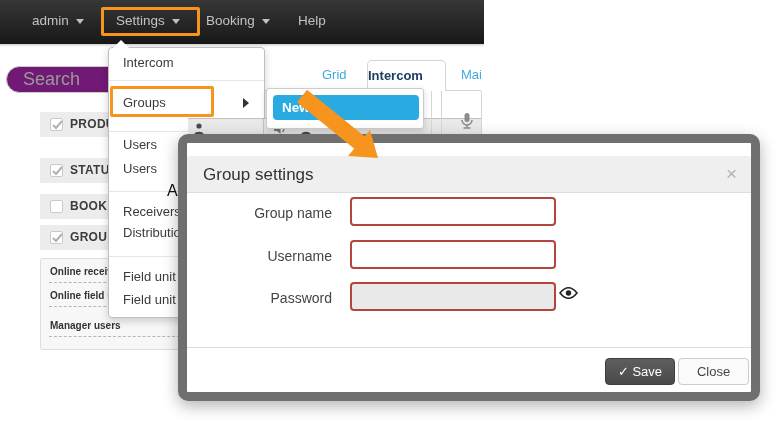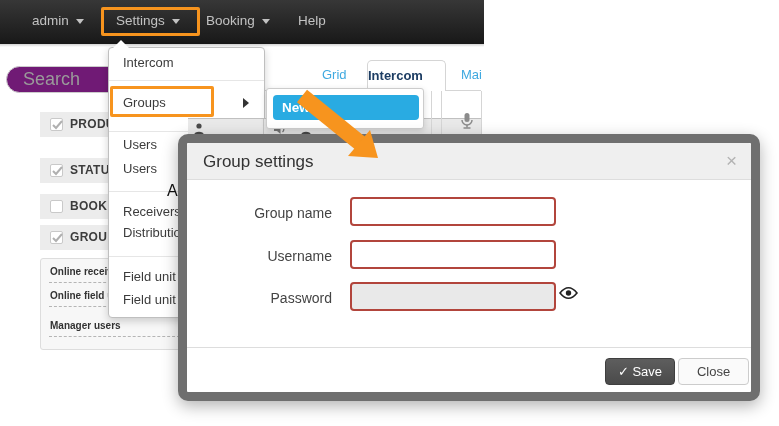--- a/index.html
+++ b/index.html
@@ -71,21 +71,21 @@
   .strip-num { position:absolute; left:22px; top:2px; font-size:12px; color:#4a4a4a;margin-top:32px; }
   .strip-div { position:absolute; left:75px; top:0; width:1px; height:18px; background:#c8c8c8; }
 
   .frag-a { left:167px; top:182px; width:11px; height:17px; overflow:hidden;
             font-size:16px; color:#111; z-index:32; }
 
   
   .modal { left:178px; top:134px; width:582px; height:267px; background:#fff;
            border:9px solid #6f6f6f; border-radius:10px;
            box-shadow:0 5px 16px rgba(0,0,0,.3); z-index:38; }
-  .m-header { position:absolute; left:0; top:0; width:564px; height:37px;
+  .m-header { position:absolute; left:0; top:13px; width:564px; height:37px;
               background:#efefef; border-bottom:1px solid #ddd; border-radius:3px 3px 0 0; }
   .m-title { position:absolute; left:16px; top:0; line-height:37px; font-size:17px; color:#333; }
   .m-x { position:absolute; right:14px; top:7px; font-size:19px; color:#b3b3b3; cursor:default; }
   .m-label { position:absolute; left:0; width:145px; text-align:right; font-size:14px;
              color:#444; height:20px; line-height:20px; }
   .m-input { position:absolute; left:163px; width:206px; height:29px;
              border:2px solid #b2453c; border-radius:4px; background:#fff; outline:none;
              font-size:13px; padding:0 6px; font-family:"Liberation Sans",sans-serif; }
   .m-input.disabled { background:#e9e9e9; }
   .m-footer { position:absolute; left:0; top:204px; width:564px; height:45px;

